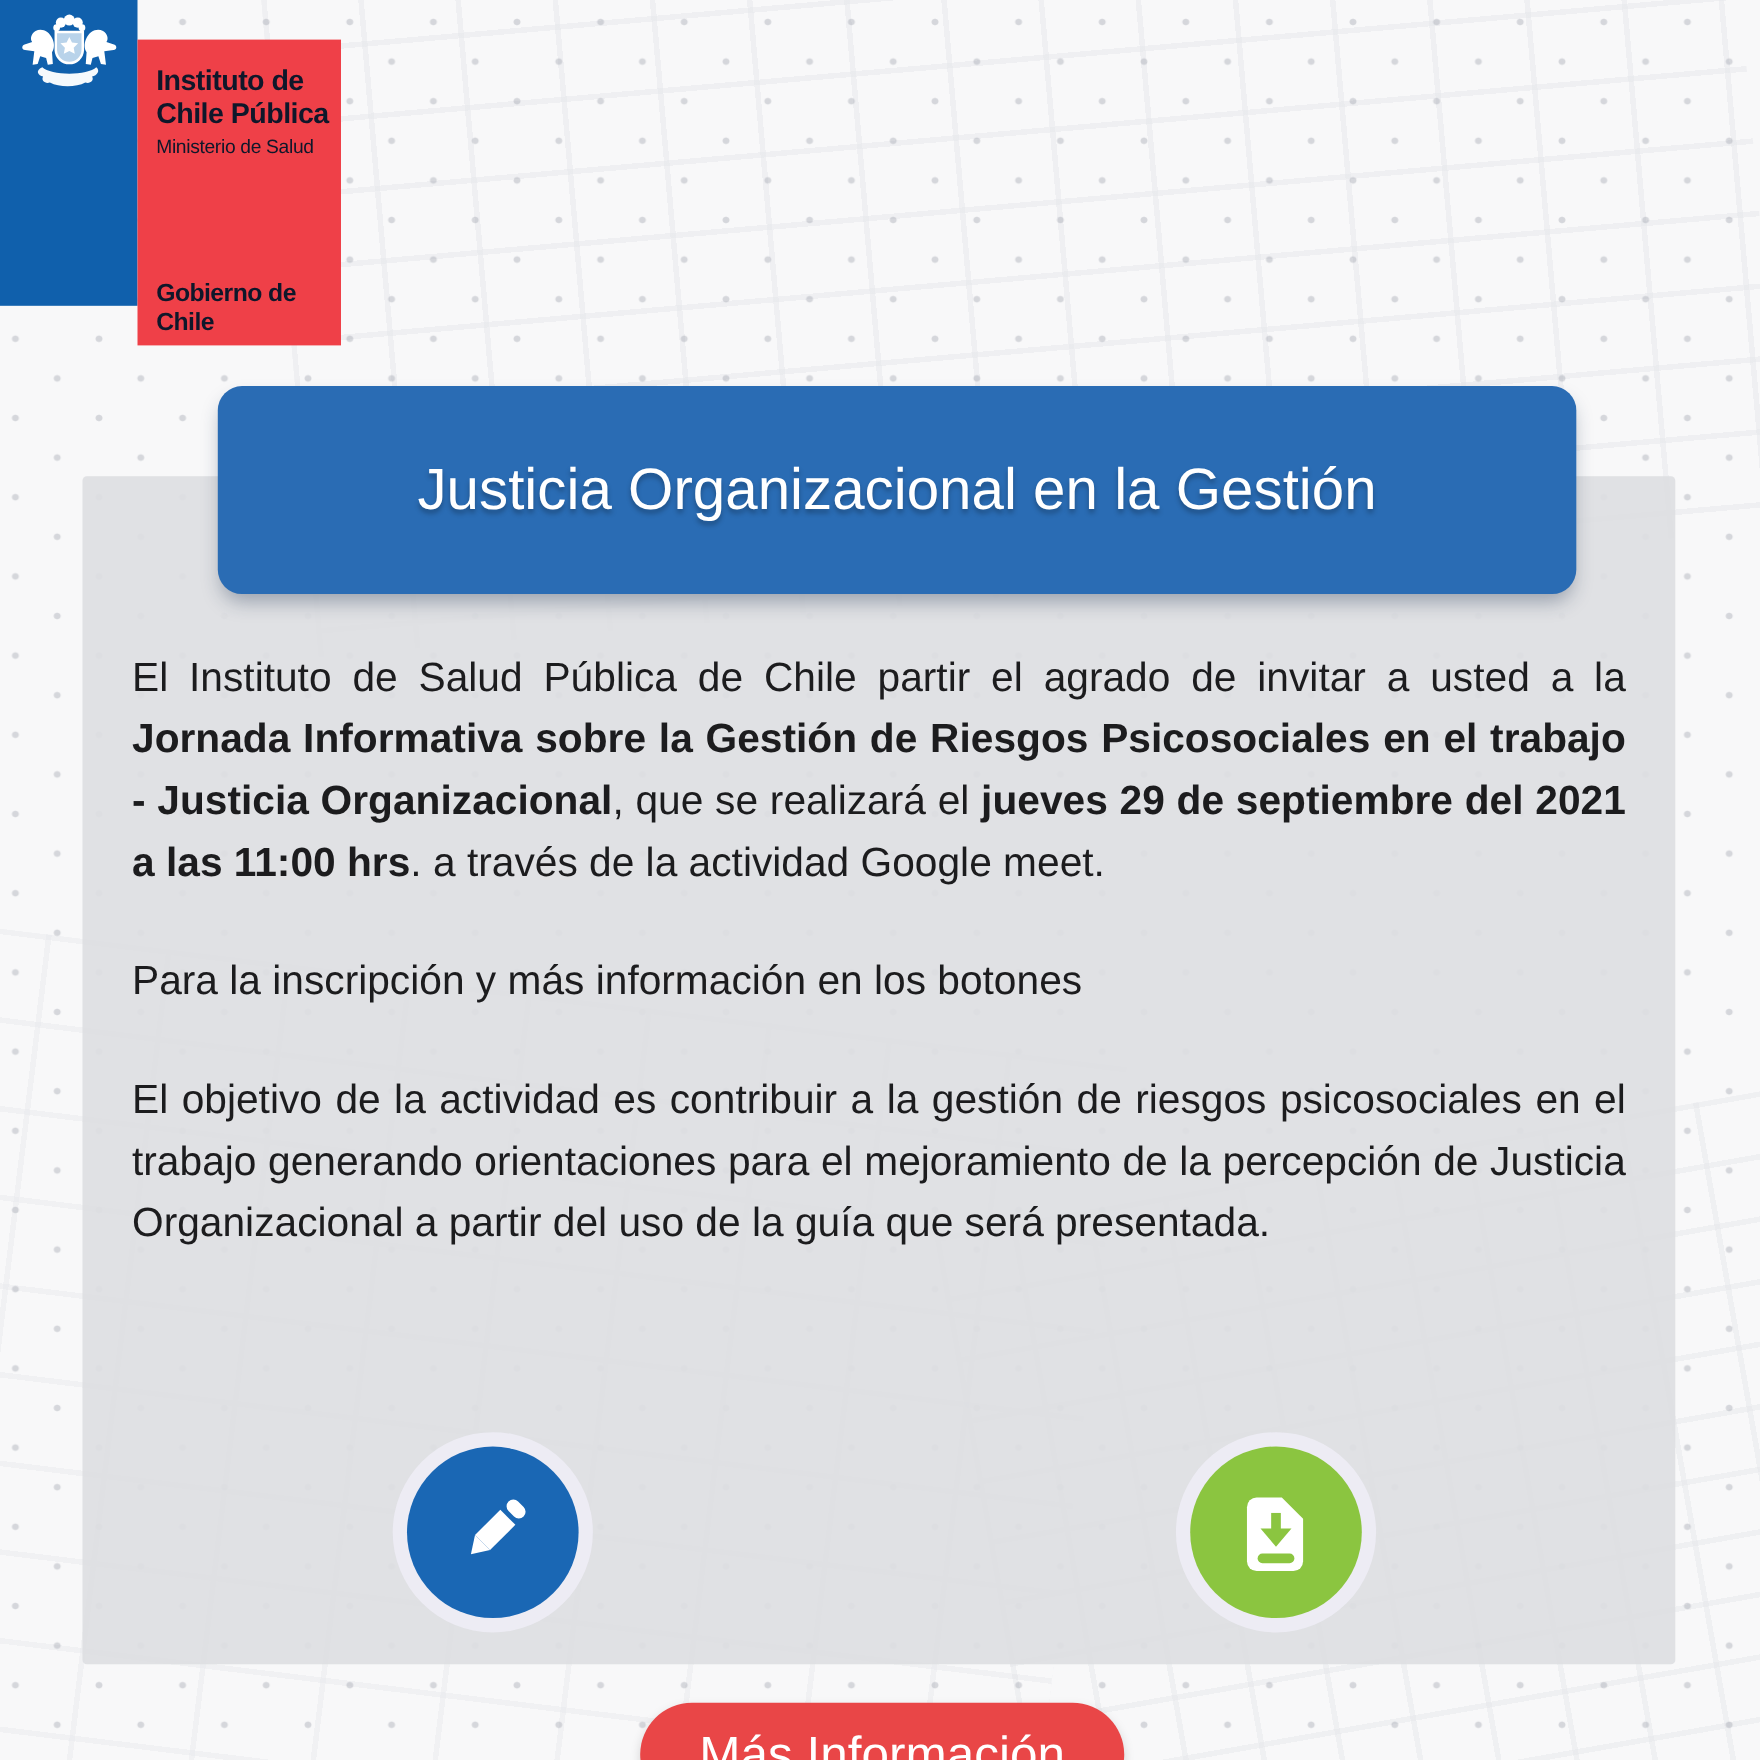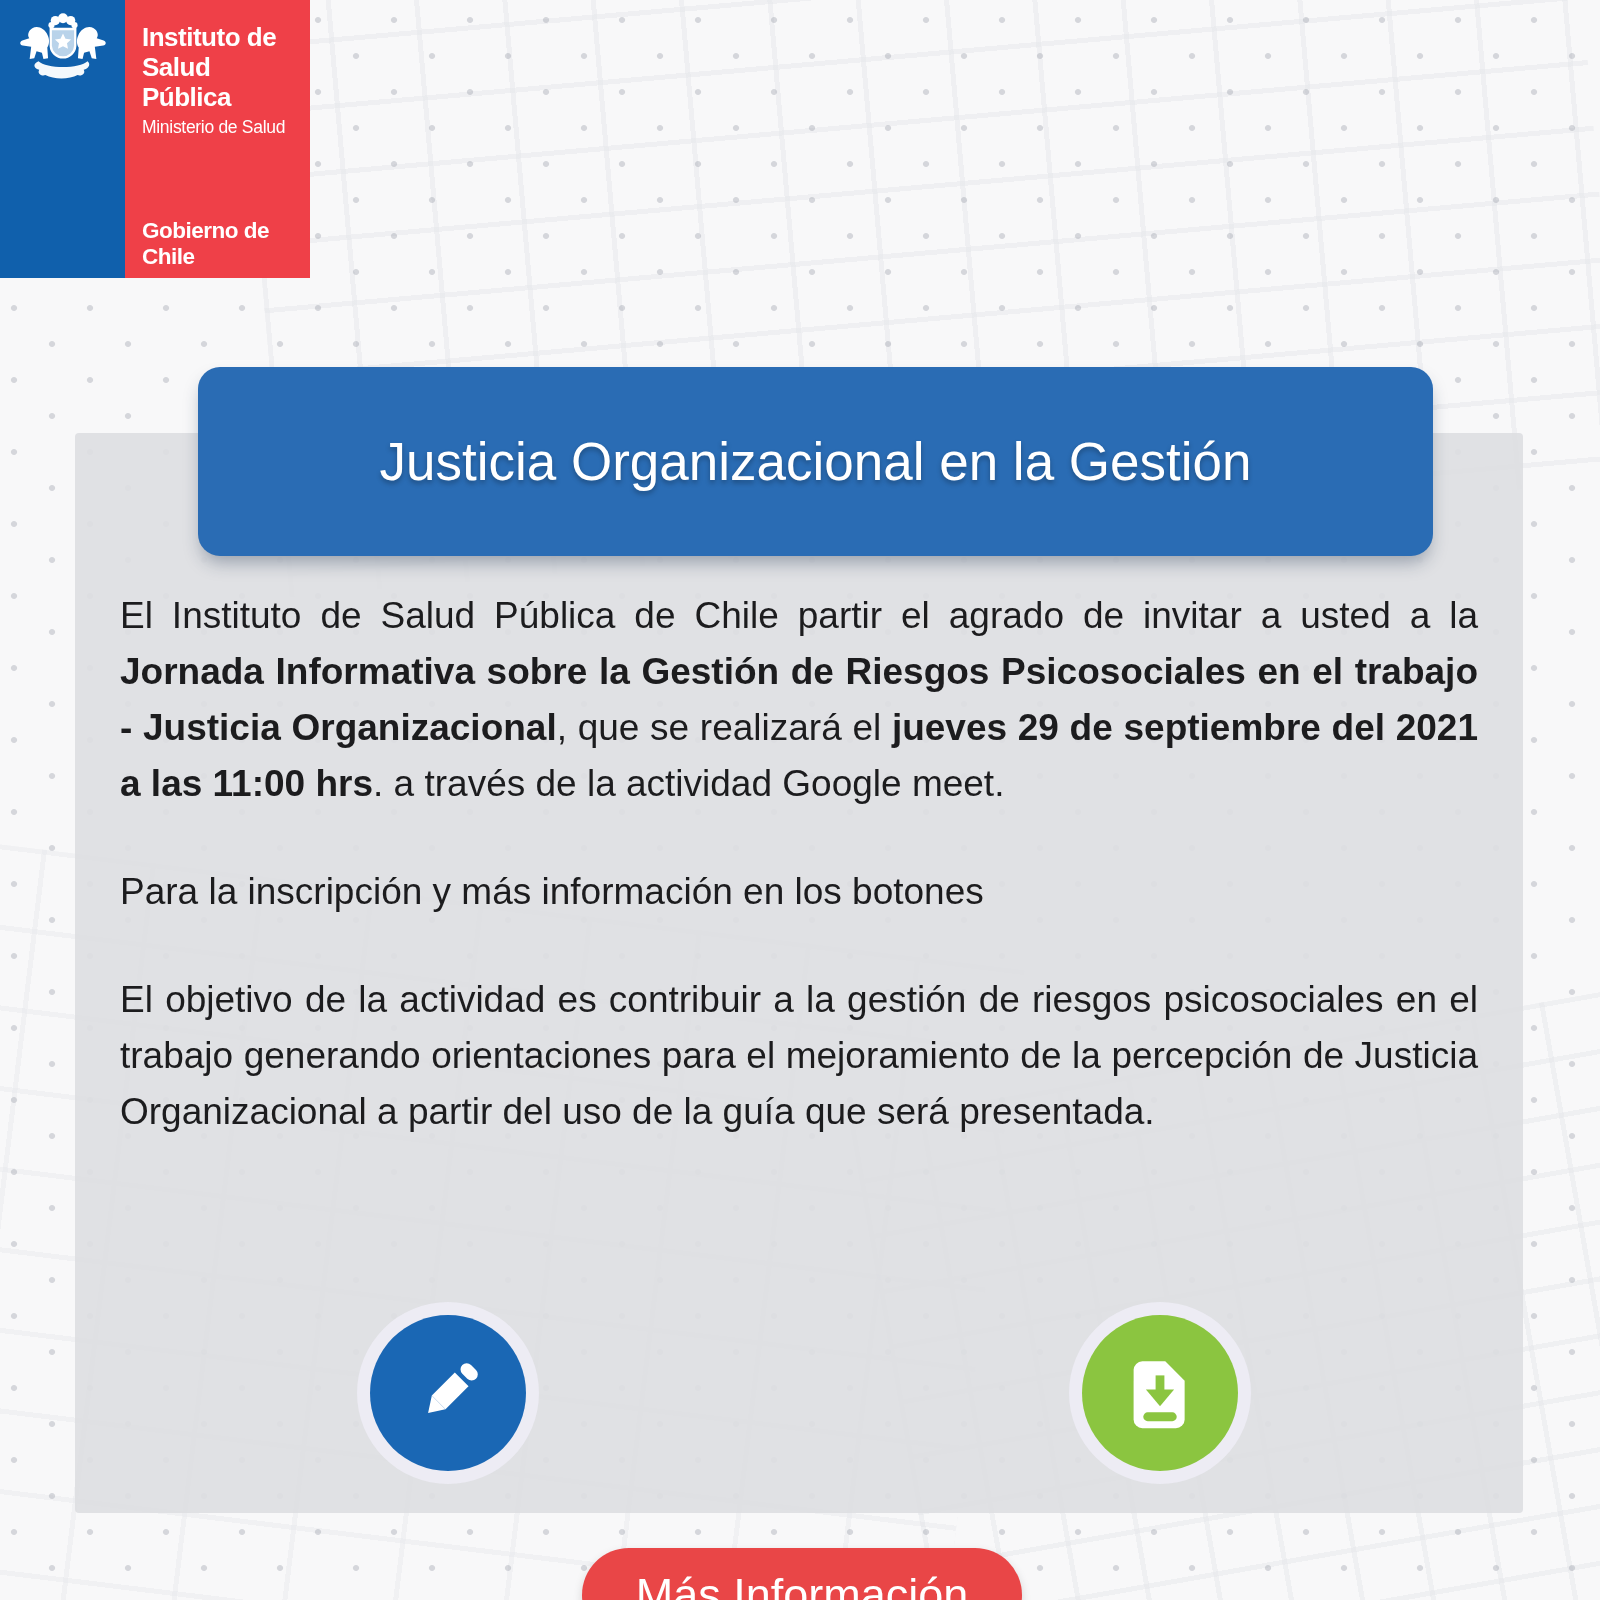--- a/index.html
+++ b/index.html
@@ -53,33 +53,33 @@
   }
 
   
   .logo { position:absolute; z-index:4; left:0; top:0; width:310px; height:278px; display:flex; }
   .logo-blue {
     width:125px; height:278px; background:var(--logo_blue,#1060ac);
     display:flex; justify-content:center; align-items:flex-start; padding-top:12px;
   }
   .logo-red {
     width:185px; height:278px; background:var(--logo_red,#ef4048);
-    position:relative; color:#ffffff; padding:22px 10px 12px 17px;
+    position:relative; color:#0f172a; padding:22px 10px 12px 17px;margin-top:36px;
   }
   .logo-red .org { font-weight:bold; font-size:26px; line-height:30px; letter-spacing:-0.5px; }
   .logo-red .ministry { font-weight:normal; font-size:17.5px; margin-top:5px; letter-spacing:-0.3px; }
   .logo-red .gob {
     position:absolute; left:17px; bottom:8px;
     font-weight:bold; font-size:22.5px; letter-spacing:-0.5px;
   }
 
   
   .banner {
     position:absolute; z-index:5;
-    left:198px; top:367px; width:1235px; height:189px;
+    left:198px; top:351px; width:1235px; height:189px;
     background:var(--banner_blue,#2a6cb4);
     border-radius:22px;
     display:flex; flex-direction:column; justify-content:center; align-items:center;
     box-shadow:0 10px 18px -4px rgba(30,50,80,.38);
   }
   .banner .title-line {
     color:#fff; font-size:53px; line-height:66px; font-weight:400;
     white-space:nowrap; text-shadow:0 3px 5px rgba(0,0,0,.28);
   }
 
@@ -141,21 +141,21 @@
 
         <path d="M40 30 c-4 -9 -13 -13 -20 -9 c-5 3 -7 9 -4 13 l-9 3 c-4 1.5 -3.5 6 .5 6.5 l11 1.5 l-2 16 l6 -1 l3 -9 l7 2 l2 8 l6 -1 l-1 -14 c3 -4 3 -11 .5 -16 z"></path>
 
         <path d="M80 30 c4 -9 13 -13 20 -9 c5 3 7 9 4 13 l9 3 c4 1.5 3.5 6 -.5 6.5 l-11 1.5 l2 16 l-6 -1 l-3 -9 l-7 2 l-2 8 l-6 -1 l1 -14 c-3 -4 -3 -11 -.5 -16 z"></path>
 
         <path d="M28 64 c10 10 54 10 64 0 c5 4 1 10 -5 11 c3 5 -3 9 -8 7 c-11 6 -31 6 -42 0 c-5 2 -11 -2 -8 -7 c-6 -1 -10 -7 -1 -11 z" opacity=".96"></path>
       </svg>
     </div>
     <div class="logo-red">
       <div class="org">Instituto de</div>
-      <div class="org">Salud Pública</div>
+      <div class="org">Chile Pública</div>
       <div class="ministry">Ministerio de Salud</div>
       <div class="gob">Gobierno de Chile</div>
     </div>
   </header>
 
   <div class="banner">
     <div class="title-line">Justicia Organizacional en la Gestión</div>
   </div>
 
   <main class="body-text" id="body-text">

